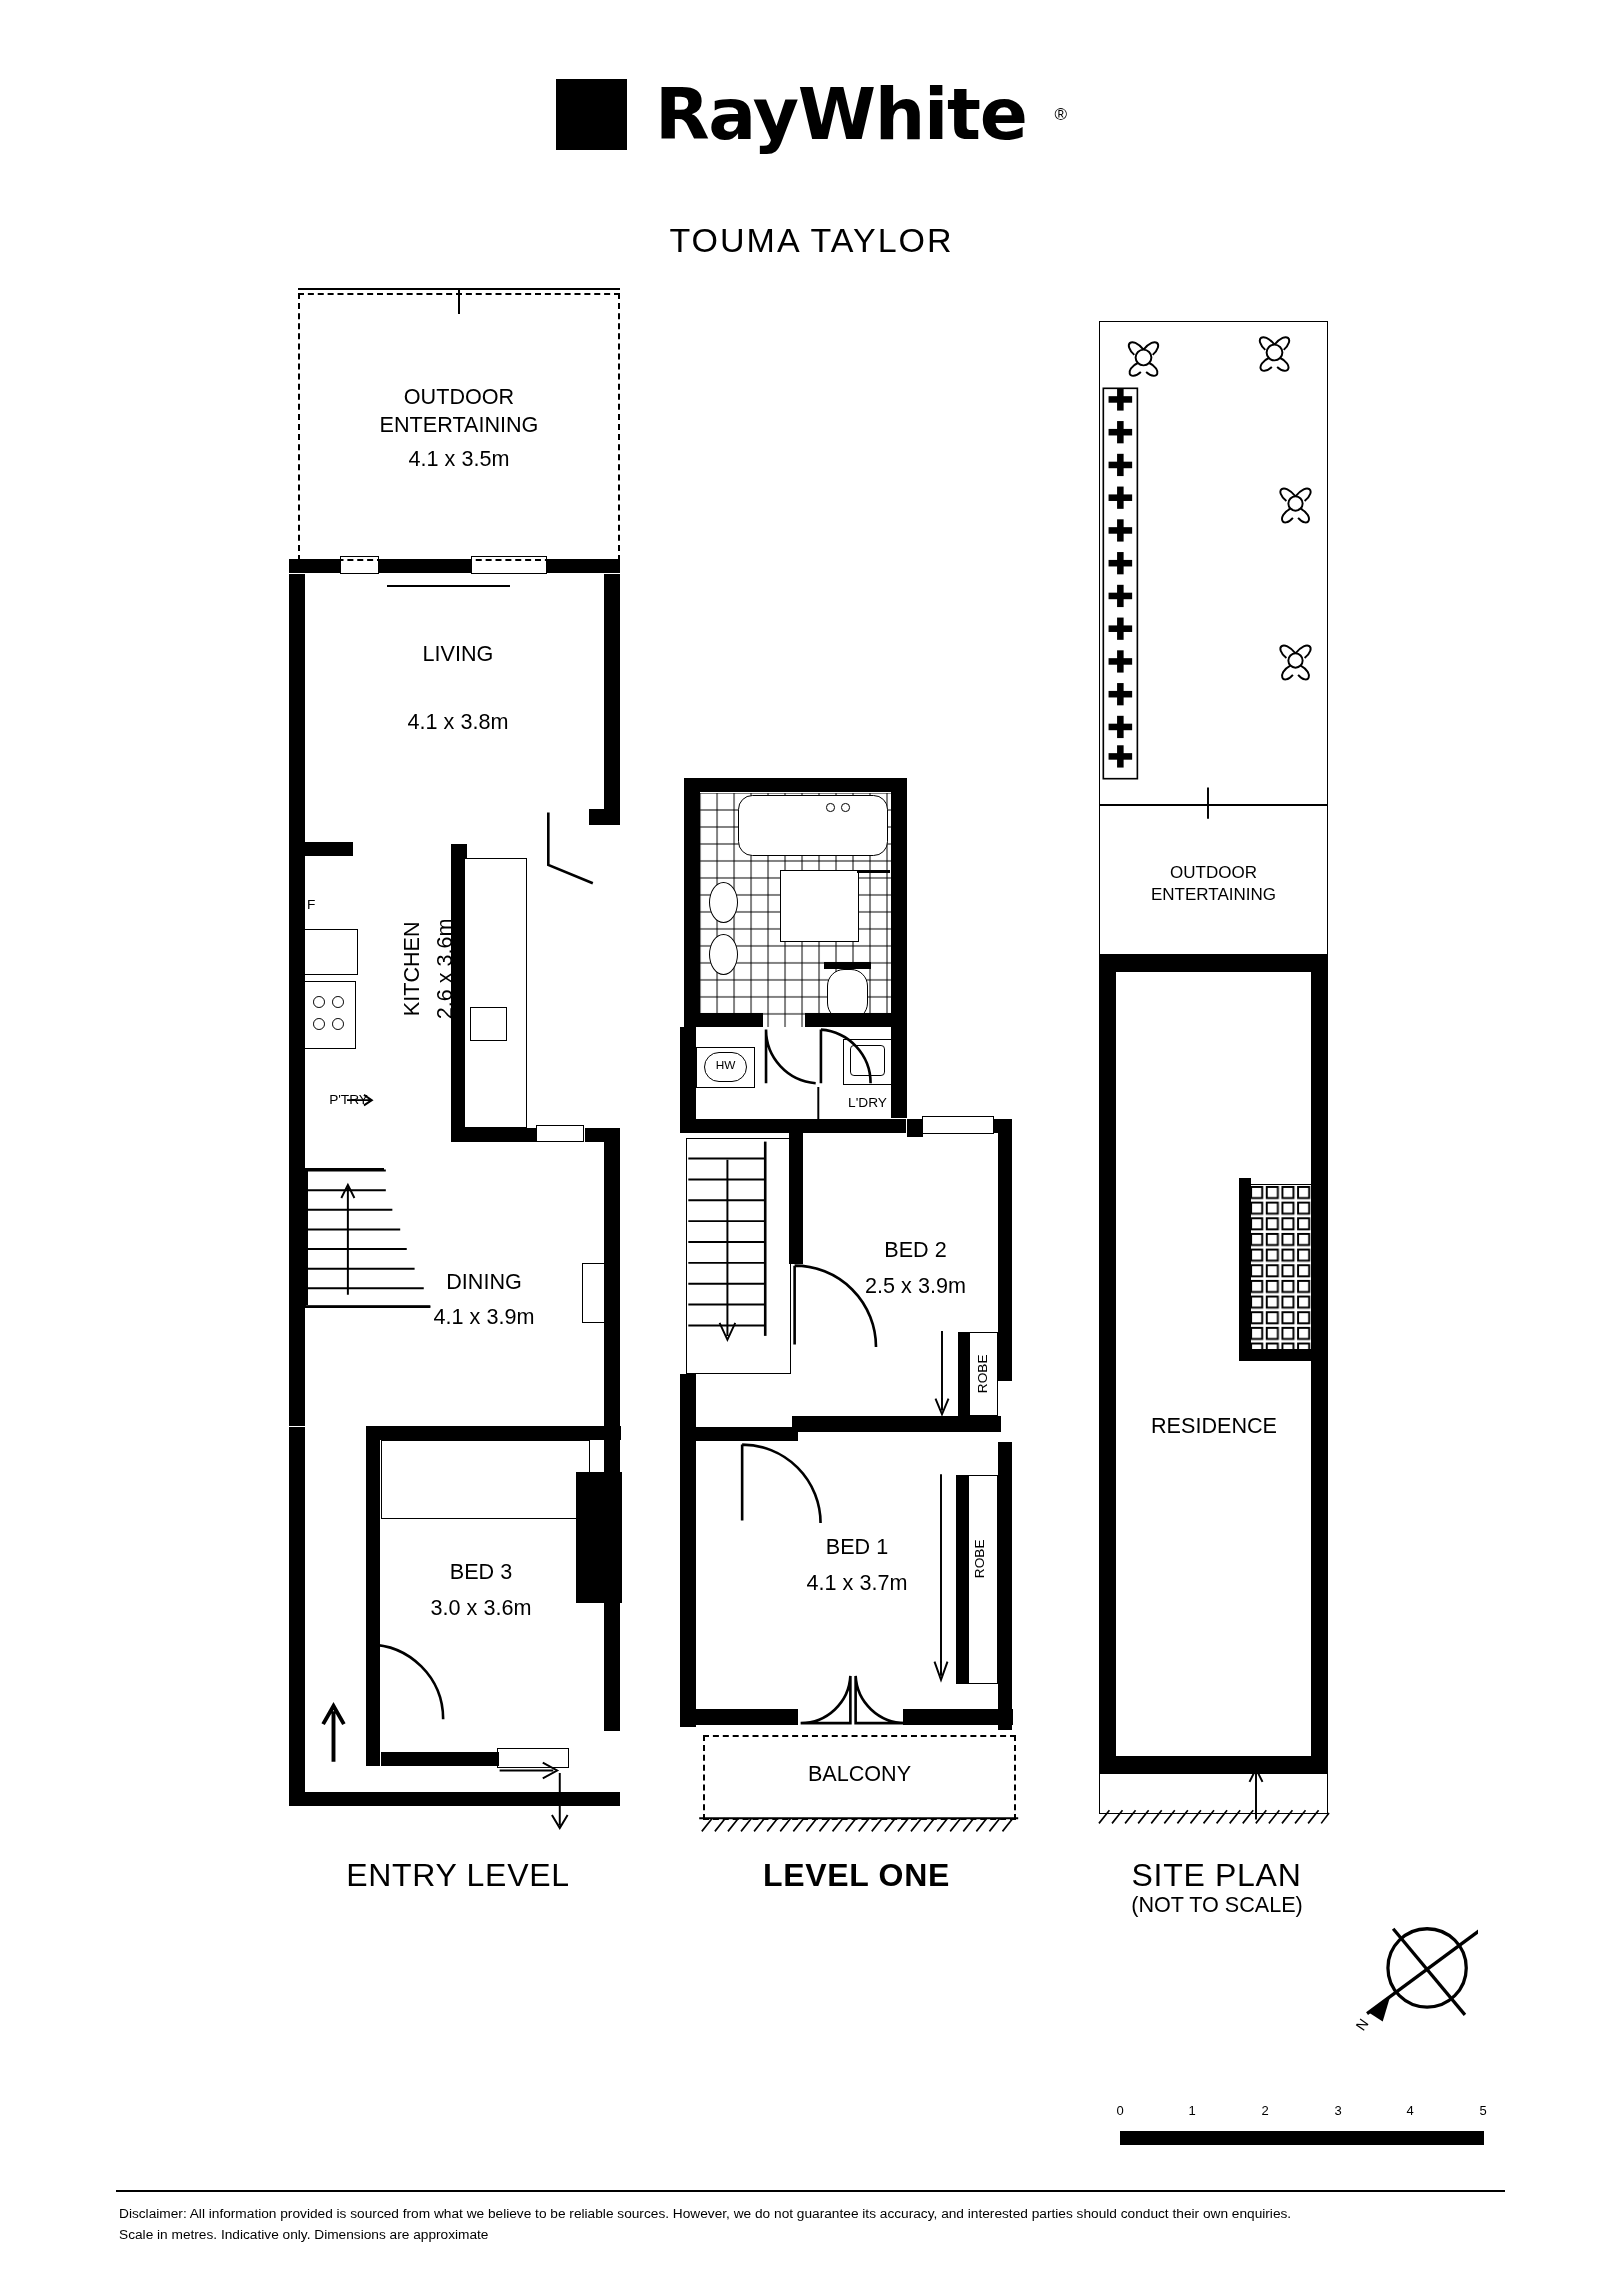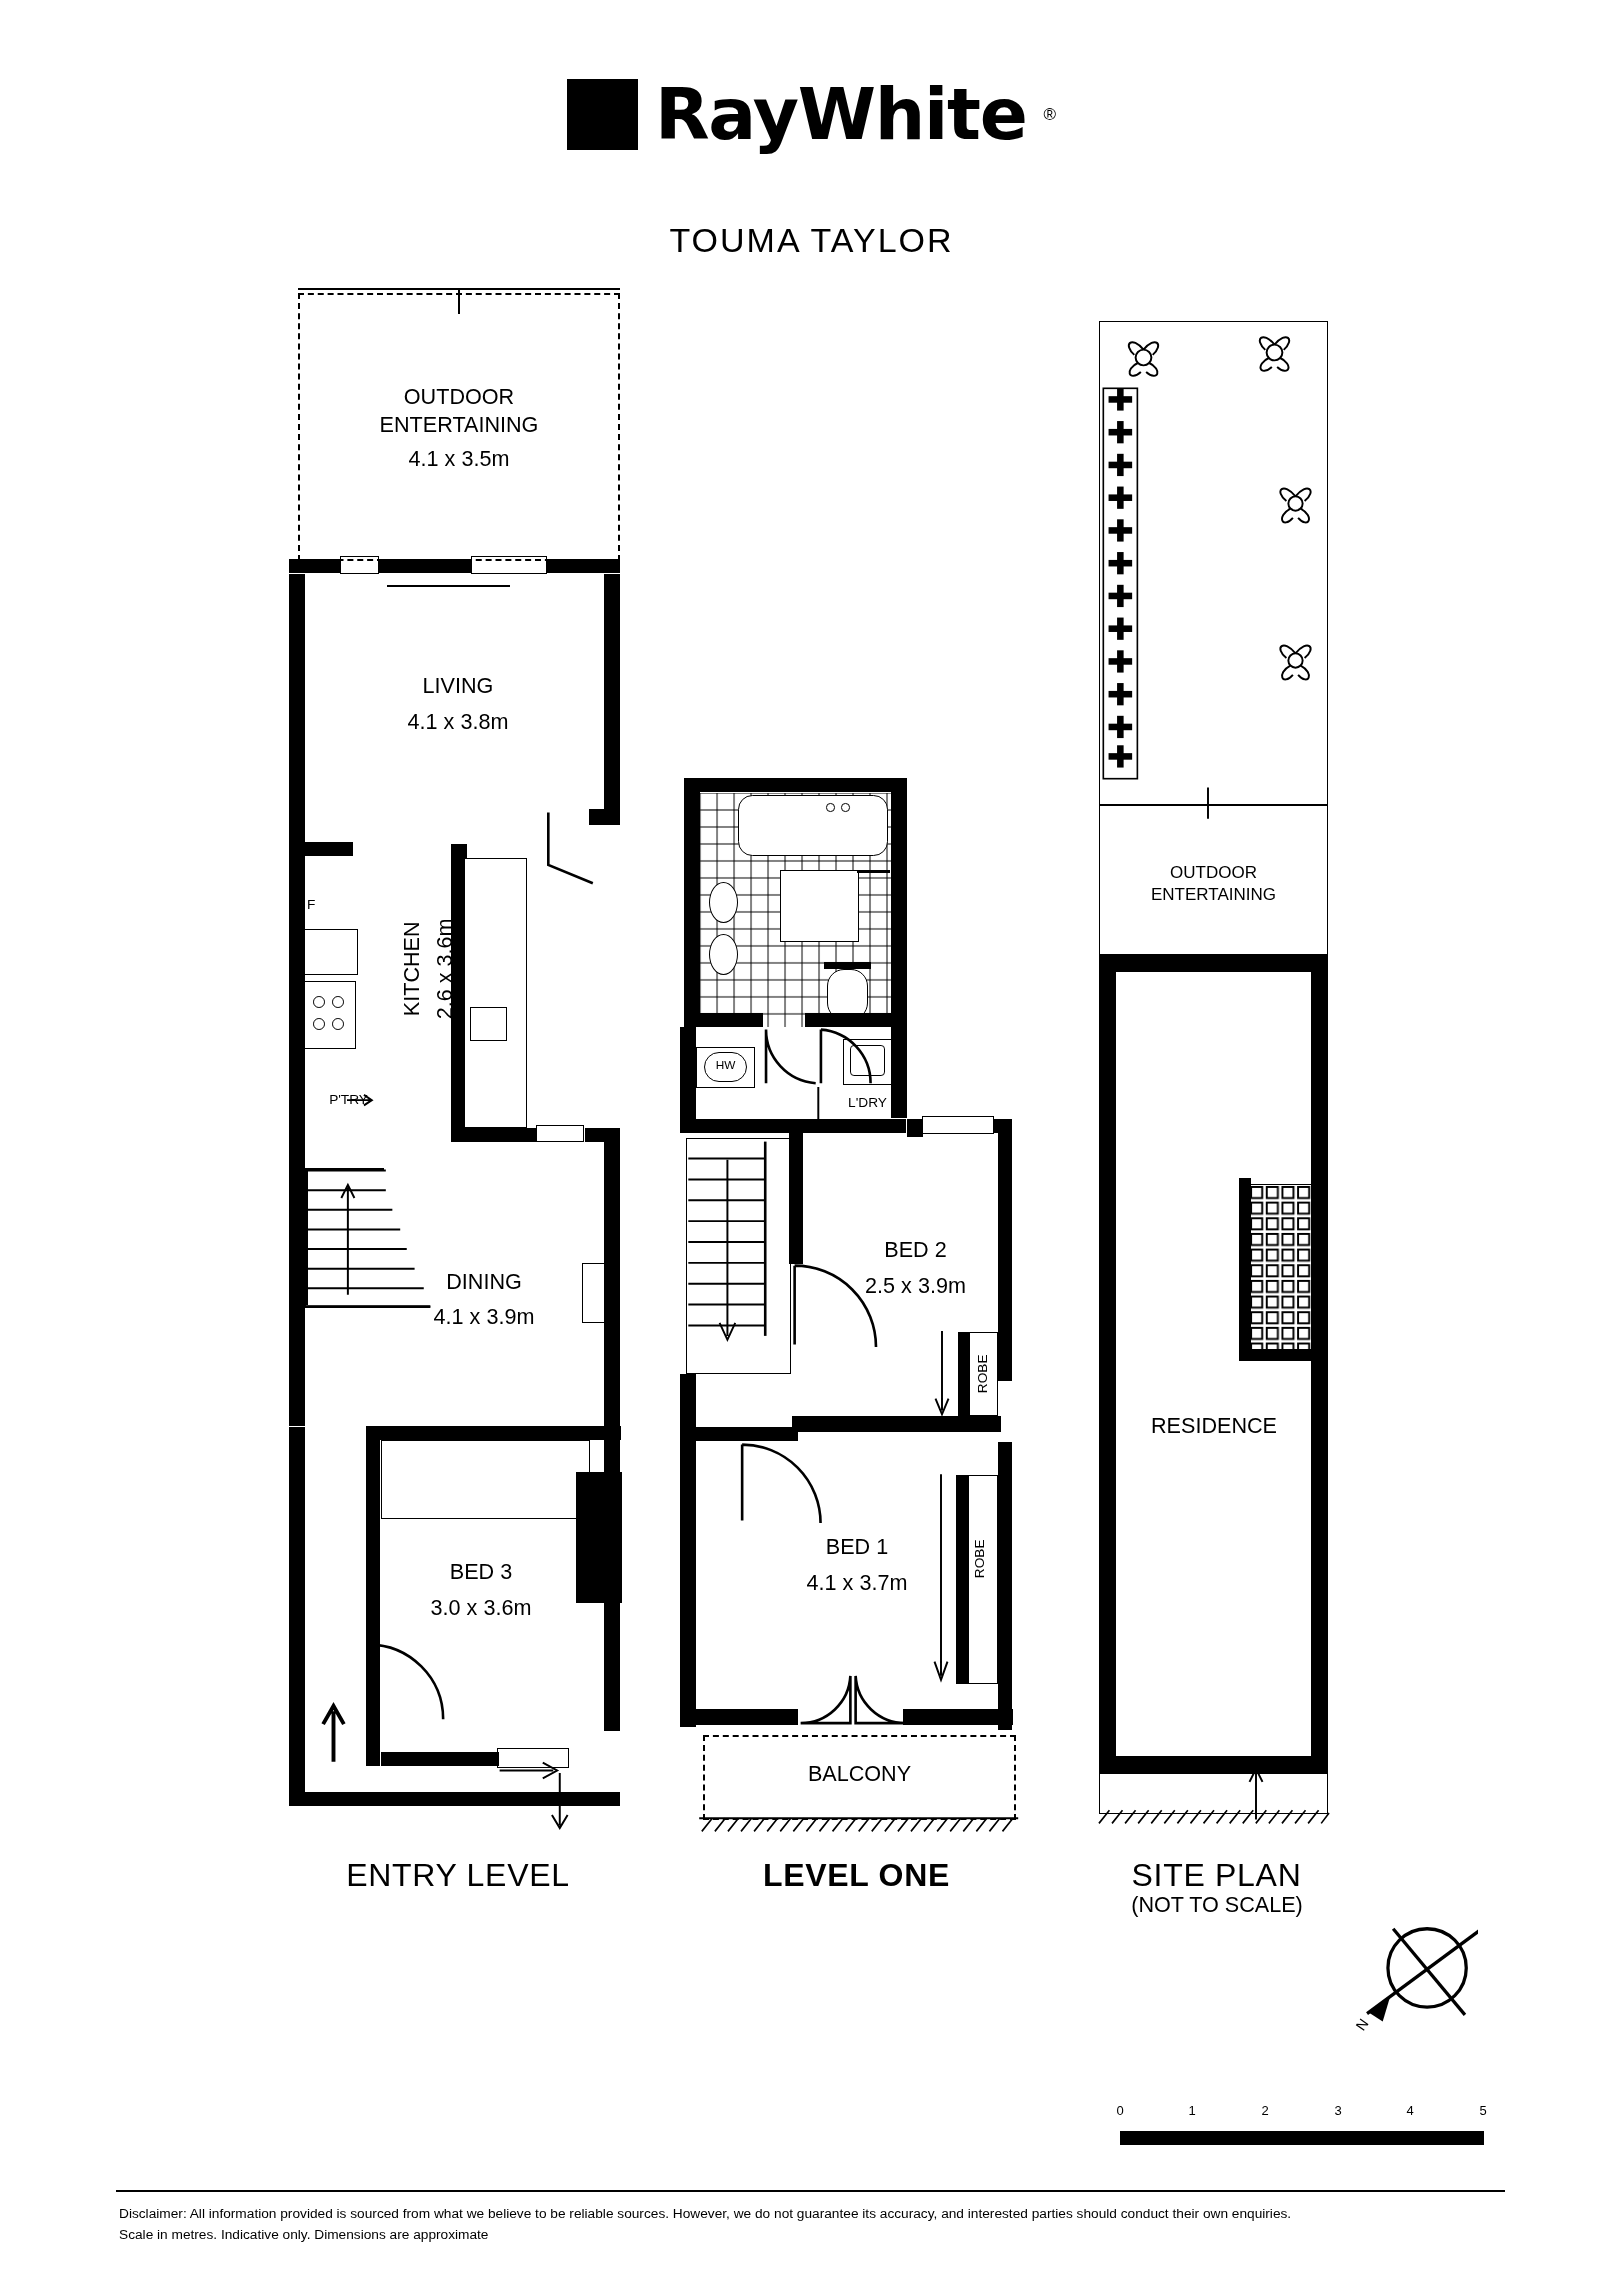--- a/index.html
+++ b/index.html
@@ -25,21 +25,21 @@
   .brand {
     position: absolute;
     left: 0;
     top: 79px;
     width: 1623px;
     text-align: center;
   }
   .brand-inner {
     display: inline-flex;
     align-items: center;
-    gap: 17px;
+    gap: 28px;
   }
   .brand-square {
     width: 71px;
     height: 71px;
     background: #000000;
   }
   .brand-name {
     font-size: 71px;
     font-weight: bold;
     letter-spacing: -1.3px;
@@ -185,21 +185,21 @@
     <div class="wall" style="left:547px; top:559px; width:73px; height:14.4px;"></div>
     <div class="thin" style="left:340px; top:556px; width:39px; height:18.3px;"></div>
     <div class="thin" style="left:471px; top:556px; width:76px; height:18.3px;"></div>
 
     <div class="wall" style="left:387px; top:585px; width:123px; height:2px;"></div>
 
     <div class="wall" style="left:289px; top:574px; width:15.7px; height:268px;"></div>
     <div class="wall" style="left:604px; top:574px; width:15.7px; height:236px;"></div>
     <div class="wall" style="left:589px; top:809px; width:31px; height:15.7px;"></div>
 
-    <div class="label" style="left:301px; top:672px; width:314px;text-align:center;">LIVING</div>
+    <div class="label" style="left:301px; top:640px; width:314px;text-align:center;">LIVING</div>
     <div class="label" style="left:301px; top:708px; width:314px;">4.1 x 3.8m</div>
 
     <svg style="position:absolute; left:547px; top:811px; width:72px; height:79px;" viewBox="0 0 110 120" width="72" height="79">
       <path d="M2 2 L2 82 L70 110" fill="none" stroke="#000" stroke-width="4"></path>
     </svg>
 
     <div class="wall" style="left:289px; top:842px; width:15.7px; height:294px;"></div>
     <div class="wall" style="left:305px; top:842px; width:48px; height:14.4px;"></div>
     <div class="label xs" style="left:307px; top:896px; width:39px; text-align:left;">F</div>
 

